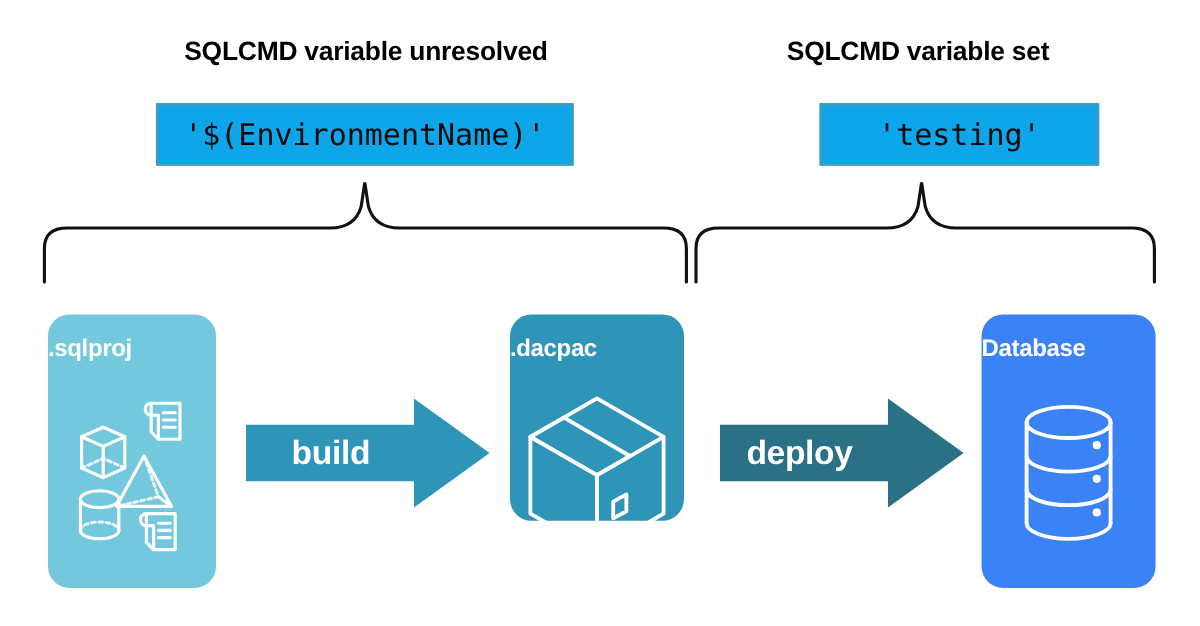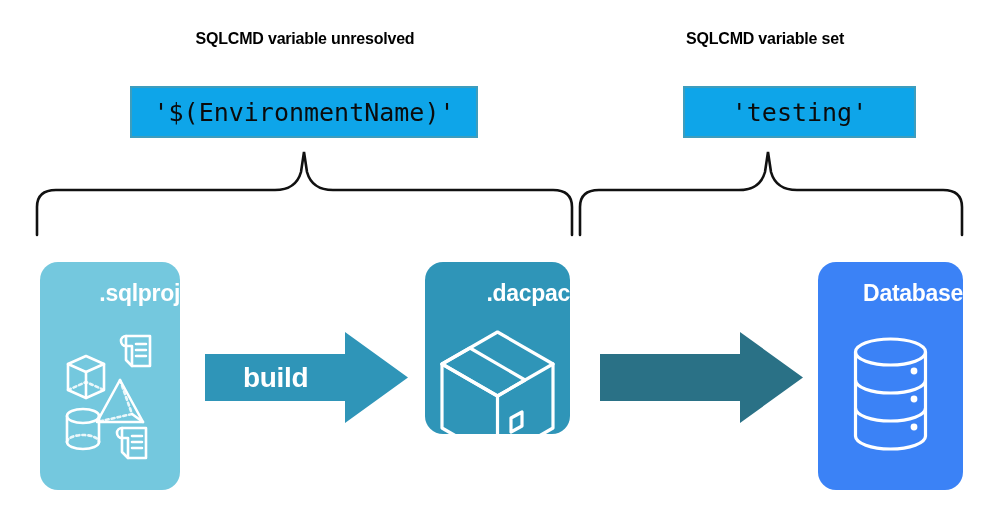--- a/index.html
+++ b/index.html
@@ -25,21 +25,21 @@
     left: 0;
     top: 0;
     width: 1000px;
     height: 522px;
   }
 
   
   .heading {
     position: absolute;
     font-weight: bold;
-    font-size: 16px;
+    font-size: 22px;
     color: #000000;
     letter-spacing: -0.2px;
     text-align: center;
     white-space: nowrap;
   }
   #heading-left  { left: 120px; top: 30px; width: 370px; }
   #heading-right { left: 600px; top: 30px; width: 330px; }
 
   
   .code-box {
@@ -63,24 +63,24 @@
   .artifact-box {
     position: absolute;
     border-radius: 18px;
     box-sizing: border-box;
   }
   .artifact-label {
     position: absolute;
     top: 18px;
     left: 0;
     width: 100%;
-    text-align: right;
+    text-align: left;
     color: #ffffff;
     font-weight: bold;
-    font-size: 23px;
+    font-size: 20px;
     letter-spacing: -0.3px;
     white-space: nowrap;
   }
   .artifact-art {
     position: absolute;
     left: 0;
     top: 52px;
     width: 100%;
     height: 160px;
   }
@@ -204,20 +204,21 @@
 
         <path d="M 86 104 L 97 98 L 97 112 L 86 118 Z"></path>
       </g>
     </svg>
   </div>
 
   <div class="arrow" id="arrow-deploy">
     <svg width="205" height="95" viewBox="0 0 205 95">
       <path d="M 0 24 L 140 24 L 140 2 L 203 47.5 L 140 93 L 140 71 L 0 71 Z" fill="#2a7186"></path>
     </svg>
+    <div class="arrow-label" style="left:22px; top:32px;">deploy</div>
   </div>
 
   <div class="artifact-box" id="box-database" style="background:#3b82f6">
     <div class="artifact-label">Database</div>
     <svg class="artifact-art" viewBox="0 0 145 160">
       <g fill="none" stroke="#ffffff" stroke-width="3.2" stroke-linejoin="round" stroke-linecap="round">
         <ellipse cx="72.5" cy="38" rx="35" ry="13"></ellipse>
         <path d="M 37.5 38 L 37.5 122"></path>
         <path d="M 107.5 38 L 107.5 122"></path>
         <path d="M 37.5 66 A 35 13 0 0 0 107.5 66"></path>

